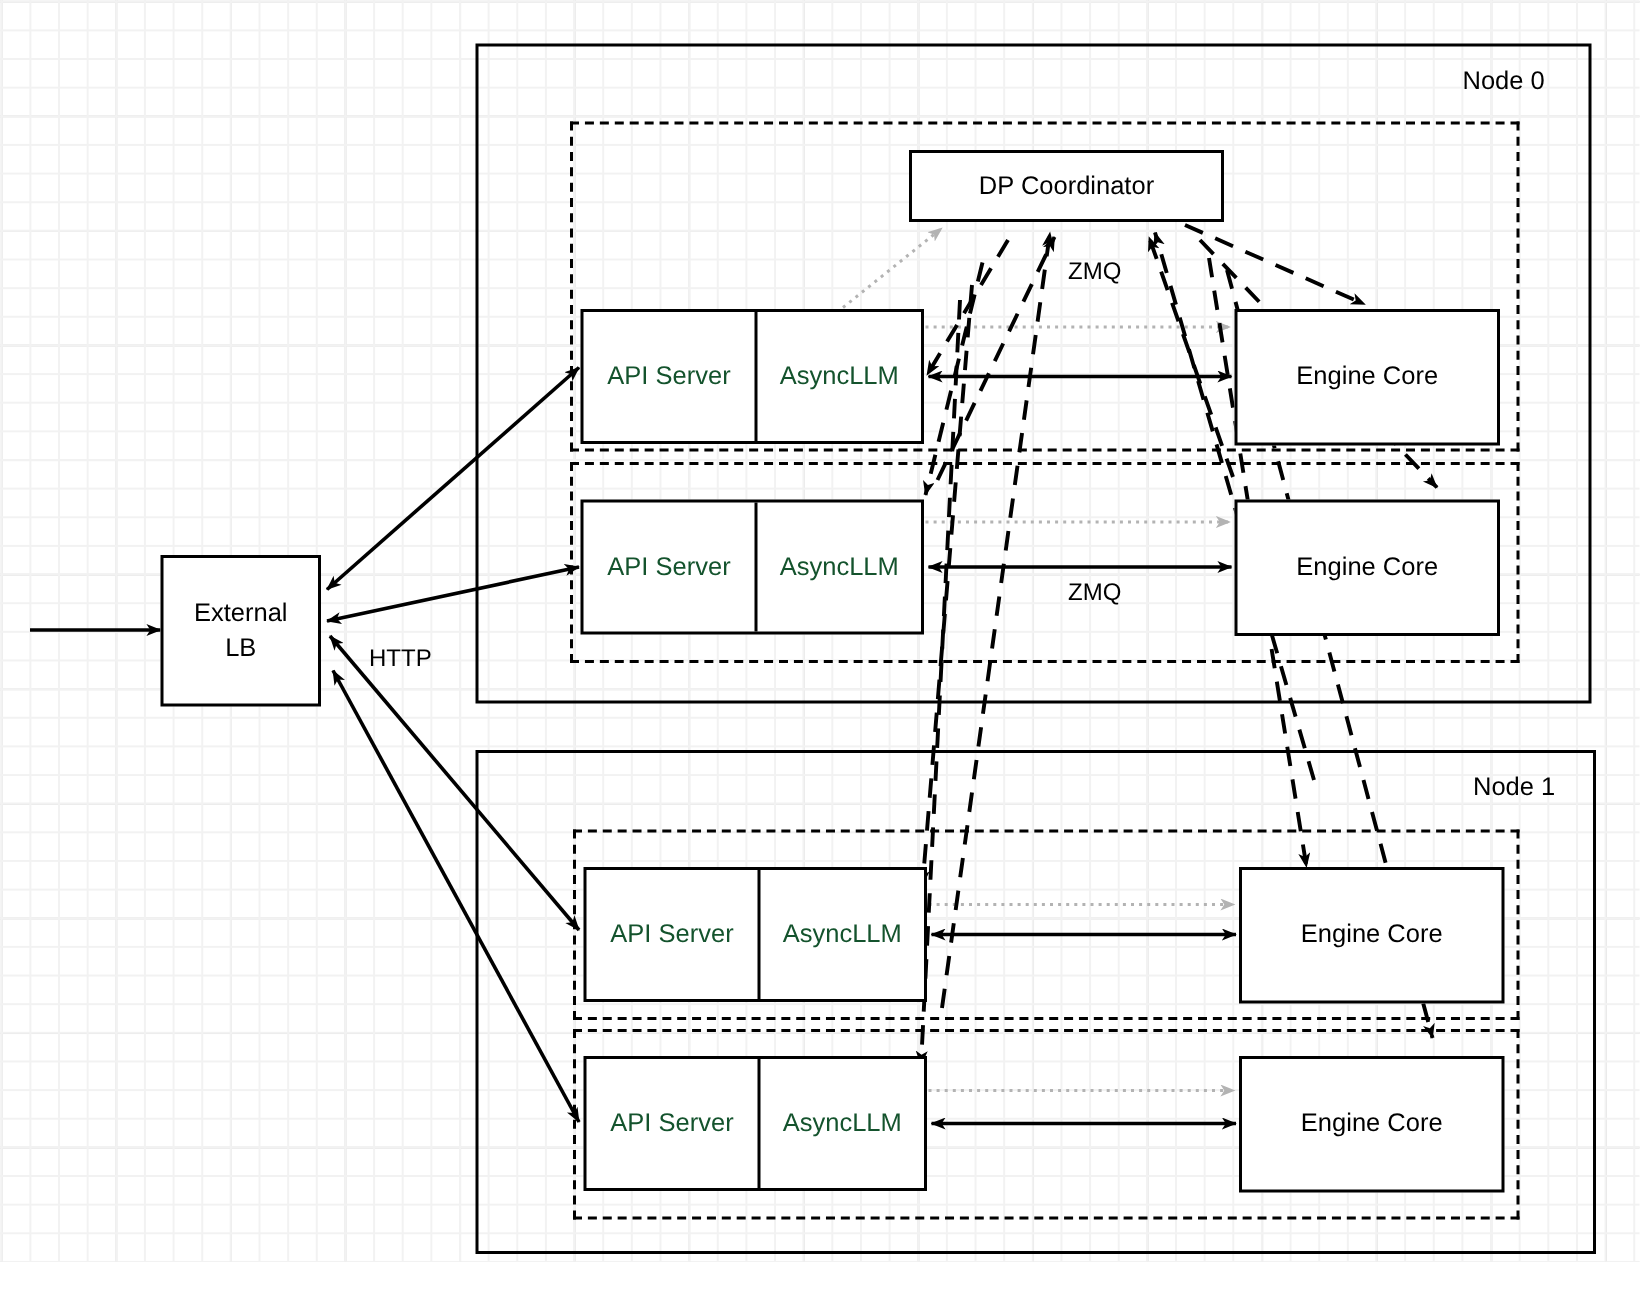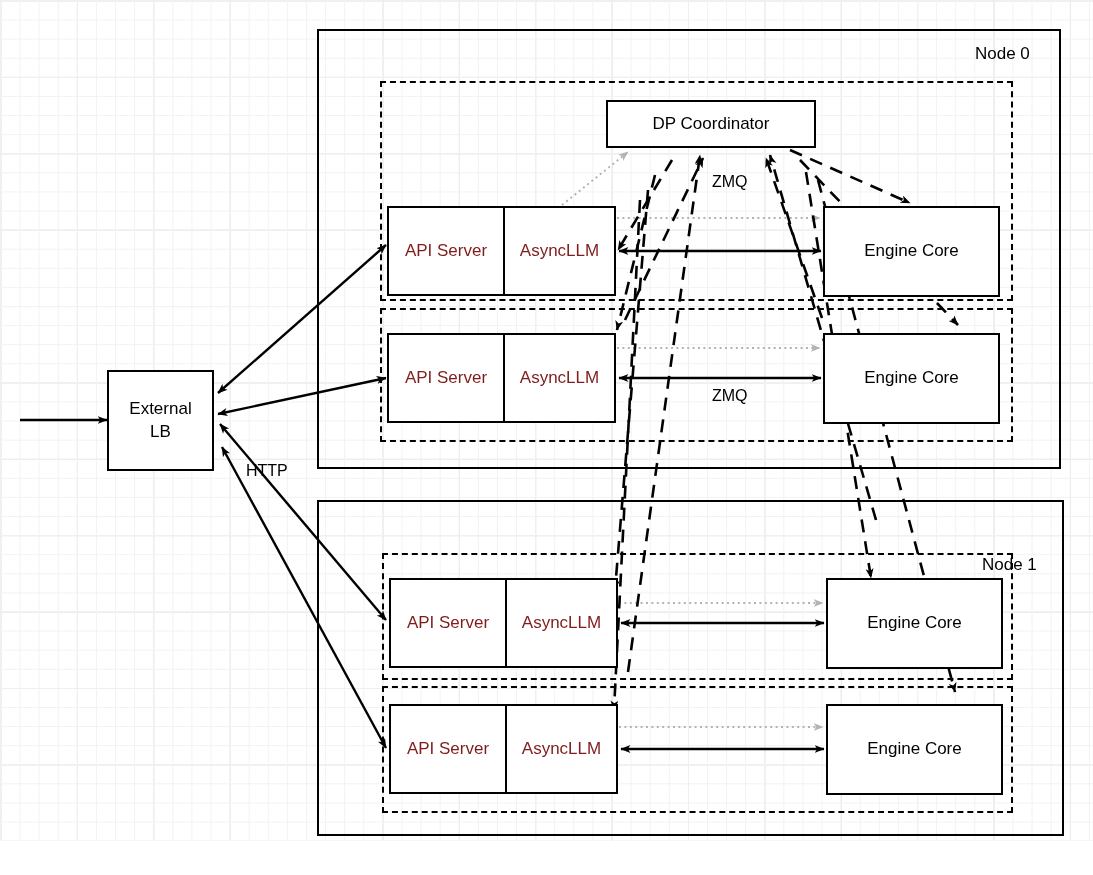--- a/index.html
+++ b/index.html
@@ -47,21 +47,21 @@
   .unit{
     position:absolute;
     border:2px solid #000;
     background:#ffffff;
     box-sizing:border-box;
     display:flex;
     align-items:stretch;
   }
   .unit .cell{
     display:flex;align-items:center;justify-content:center;
-    font-size:17px;color:#7f1d1d;white-space:nowrap;
+    font-size:17px;color:#14532d;white-space:nowrap;
     box-sizing:border-box;
   }
   .unit .cell.left{border-right:2px solid #000;}
   .plain-box{
     position:absolute;
     border:2px solid #000;
     background:#ffffff;
     box-sizing:border-box;
     display:flex;align-items:center;justify-content:center;
     text-align:center;
@@ -168,35 +168,35 @@
   <div class="dash-group" style="left:380px;top:308px;width:633px;height:134px;"></div>
   <div class="unit" style="left:387px;top:333px;width:229px;height:90px;">
     <div class="cell left" style="width:117px;">API Server</div>
     <div class="cell" style="width:110px;">AsyncLLM</div>
   </div>
   <div class="plain-box" style="left:823px;top:333px;width:177px;height:91px;">Engine Core</div>
 
   <div class="wire-label" style="left:712px;top:387px;">ZMQ</div>
 
   <div class="node-box" style="left:317px;top:500px;width:747px;height:336px;"></div>
-  <div class="node-label" style="left:982px;top:515px;margin-top:40px;">Node 1</div>
+  <div class="node-label" style="left:982px;top:515px;">Node 1</div>
 
   <div class="dash-group" style="left:382px;top:553px;width:631px;height:127px;"></div>
   <div class="unit" style="left:389px;top:578px;width:229px;height:90px;">
     <div class="cell left" style="width:117px;">API Server</div>
     <div class="cell" style="width:110px;">AsyncLLM</div>
   </div>
   <div class="plain-box" style="left:826px;top:578px;width:177px;height:91px;">Engine Core</div>
 
   <div class="dash-group" style="left:382px;top:686px;width:631px;height:127px;"></div>
   <div class="unit" style="left:389px;top:704px;width:229px;height:90px;">
     <div class="cell left" style="width:117px;">API Server</div>
     <div class="cell" style="width:110px;">AsyncLLM</div>
   </div>
   <div class="plain-box" style="left:826px;top:704px;width:177px;height:91px;">Engine Core</div>
 
   <div class="plain-box" style="left:107px;top:370px;width:107px;height:101px;flex-direction:column;">
     <span>External</span>
     <span>LB</span>
   </div>
-  <div class="wire-label" style="left:246px;top:431px;margin-top:31px;">HTTP</div>
+  <div class="wire-label" style="left:246px;top:431px;">HTTP</div>
 
 </div>
 
 </body></html>

